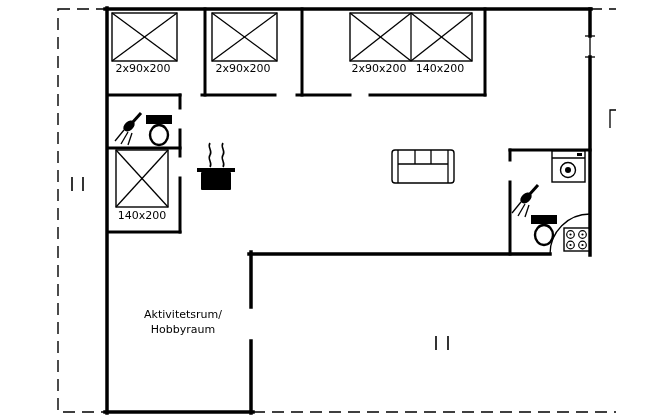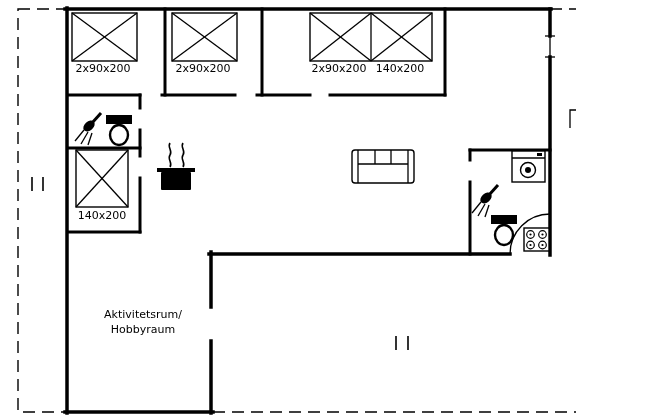--- a/index.html
+++ b/index.html
@@ -1,16 +1,16 @@
 <!DOCTYPE html>
 <html><head>
 <meta charset="utf-8">
 <style>
   html,body{margin:0;padding:0;background:#ffffff;}
-  .stage{position:relative;width:576px;height:420px;background:#ffffff;overflow:hidden;}
+  .stage{position:relative;width:576px;height:420px;background:#ffffff;overflow:hidden;margin-left:40px;}
   svg{display:block;}
   .lbl{font-family:"DejaVu Sans", sans-serif;font-size:11px;fill:#000;text-anchor:middle;}
   .dash{fill:none;stroke:#000;stroke-width:1.4;stroke-dasharray:12 7;}
   .wx{stroke:#000;stroke-width:3.5;fill:none;stroke-linecap:square;}
   .wi{stroke:#000;stroke-width:3;fill:none;stroke-linecap:square;}
   .tn{stroke:#000;stroke-width:1.3;fill:none;}
   .tk{stroke:#000;stroke-width:1.6;}
   .furn{stroke:#000;stroke-width:1.4;fill:#ffffff;}
   .blk{fill:#000;stroke:none;}
 </style>

